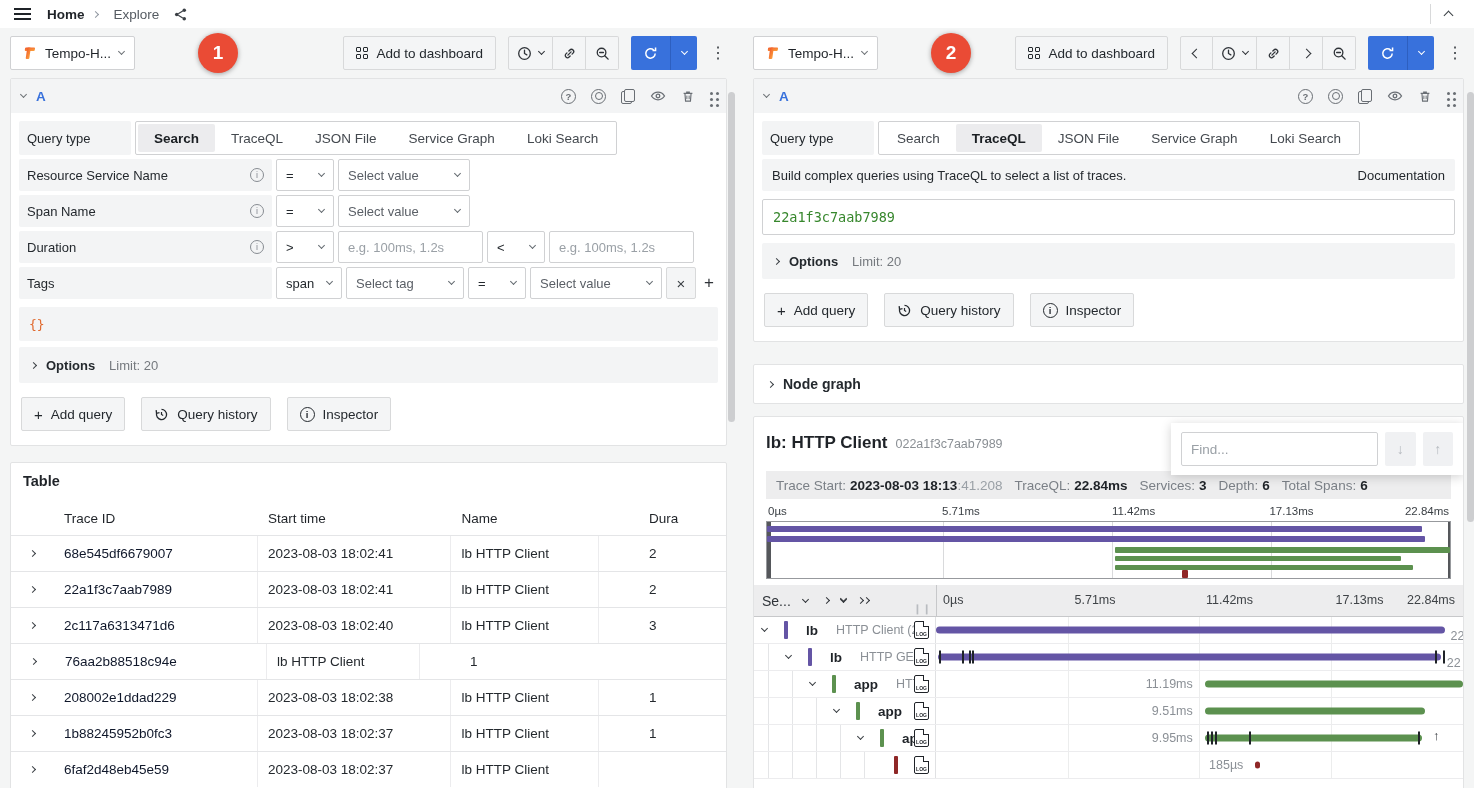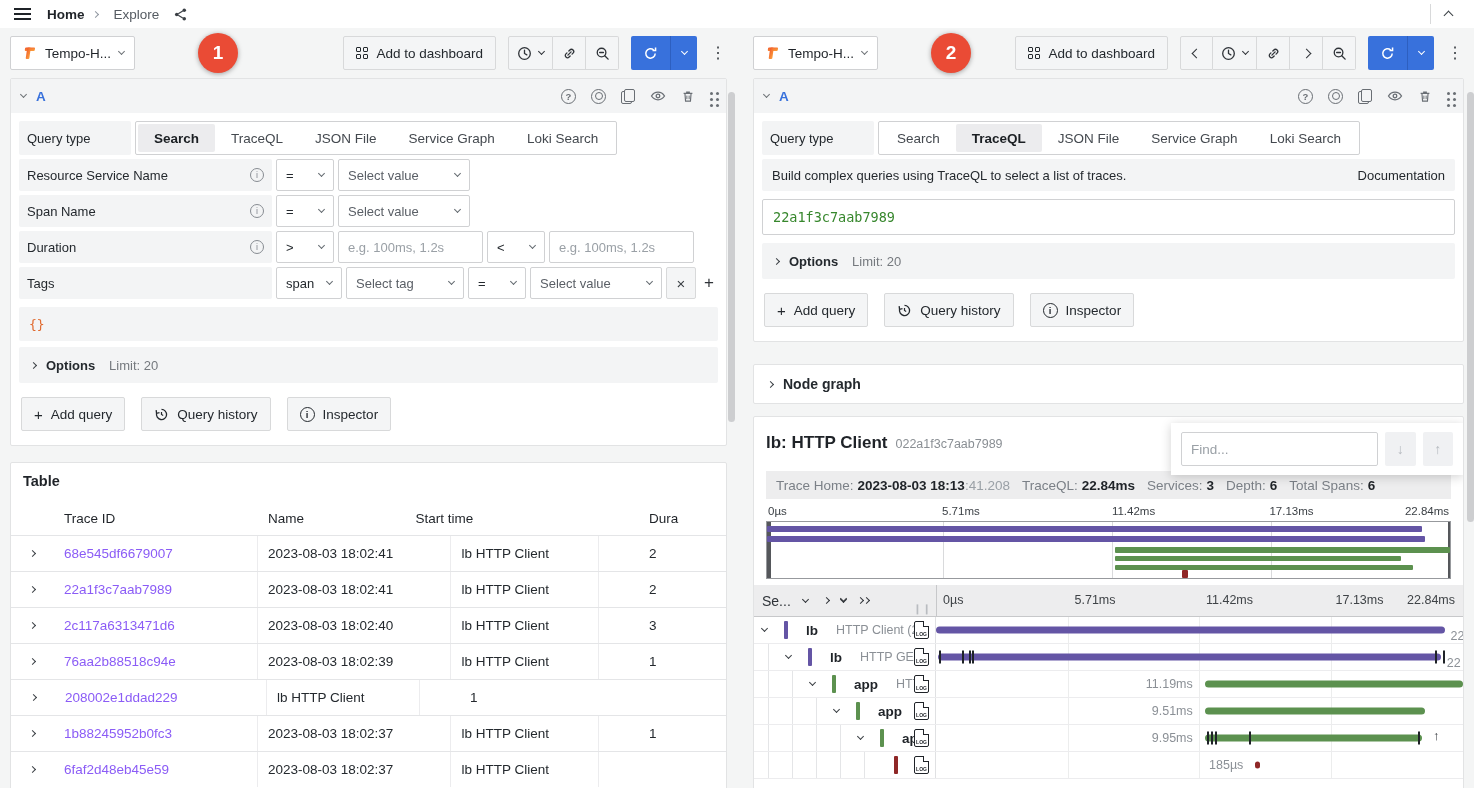--- a/index.html
+++ b/index.html
@@ -96,21 +96,21 @@
   .tpanel h2 { font-size:14.5px; font-weight:600; padding:0 12px 12px; color:#1f2328; }
   .trow { display:flex; align-items:center; height:36px; border-top:1px solid #e4e5e7; }
   .trow.head { border-top:none; height:34px; }
   .cell { padding:0 10px; white-space:nowrap; overflow:hidden; border-right:1px solid #ececee; height:100%; display:flex; align-items:center; font-size:13.5px; }
   .trow.head .cell { border-right:none; color:#1f2328; font-weight:400; }
   .c0 { width:44px; justify-content:center; border-right:none !important; color:#3a3f44; }
   .c1 { width:212px; }
   .c2 { width:201px; }
   .c3 { width:153px; }
   .c4 { width:130px; padding-left:50px; border-right:none !important; }
-  .tid { color:#8b5cf6; cursor:pointer; text-decoration:none; }
+  .tid { color:#0f172a; cursor:pointer; text-decoration:none; }
 
   
   .ngpanel { margin-top:22px; height:40px; display:flex; align-items:center; gap:10px; padding:0 14px; cursor:pointer; }
   .ngpanel .cv { color:#3a3f44; }
   .ngpanel b { font-weight:600; font-size:14px; }
 
   
   .tracepanel { margin-top:12px; height:600px; position:relative; overflow:hidden; }
   .trace-title { height:52px; display:flex; align-items:baseline; padding:16px 12px 0; }
   .trace-title h1 { font-size:17px; font-weight:600; color:#1f2328; }
@@ -382,22 +382,22 @@
           </button>
       </div>
     </div>
   </div>
 
   <div class="panel tpanel">
     <h2>Table</h2>
     <div class="trow head">
       <div class="cell c0"></div>
       <div class="cell c1">Trace ID</div>
+      <div class="cell c2">Start time</div>
       <div class="cell c3">Name</div>
-      <div class="cell c2">Start time</div>
       <div class="cell c4" style="padding-left:50px">Dura</div>
     </div>
     <div class="trow">
         <div class="cell c0">
           <span class="cv r s"></span>
         </div>
         <div class="cell c1">
           <a class="tid">68e545df6679007</a>
         </div>
         <div class="cell c2">2023-08-03 18:02:41</div>
@@ -426,31 +426,31 @@
         <div class="cell c3">lb HTTP Client</div>
         <div class="cell c4">3</div>
       </div>
     <div class="trow">
         <div class="cell c0">
           <span class="cv r s"></span>
         </div>
         <div class="cell c1">
           <a class="tid">76aa2b88518c94e</a>
         </div>
-        <div class="cell c2">2023-08-03 18:02:39</div>
         <div class="cell c3">lb HTTP Client</div>
         <div class="cell c4">1</div>
       </div>
     <div class="trow">
         <div class="cell c0">
           <span class="cv r s"></span>
         </div>
         <div class="cell c1">
           <a class="tid">208002e1ddad229</a>
         </div>
+        <div class="cell c2">2023-08-03 18:02:38</div>
         <div class="cell c3">lb HTTP Client</div>
         <div class="cell c4">1</div>
       </div>
     <div class="trow">
         <div class="cell c0">
           <span class="cv r s"></span>
         </div>
         <div class="cell c1">
           <a class="tid">1b88245952b0fc3</a>
         </div>
@@ -614,21 +614,21 @@
       <input placeholder="Find..." style="">
       <button class="findbtn">↓</button>
       <button class="findbtn">↑</button>
     </div>
     <div class="trace-title">
       <h1>lb: HTTP Client</h1>
       <span class="tidsm">022a1f3c7aab7989</span>
     </div>
     <div class="tsummary">
       <span class="sitem">
-          <span class="sl">Trace Home:</span>
+          <span class="sl">Trace Start:</span>
           <span class="sv">2023-08-03 18:13</span>
           <span class="sx">:41.208</span>
         </span>
       <span class="sitem">
           <span class="sl">TraceQL:</span>
           <span class="sv">22.84ms</span>
         </span>
       <span class="sitem">
           <span class="sl">Services:</span>
           <span class="sv">3</span>

